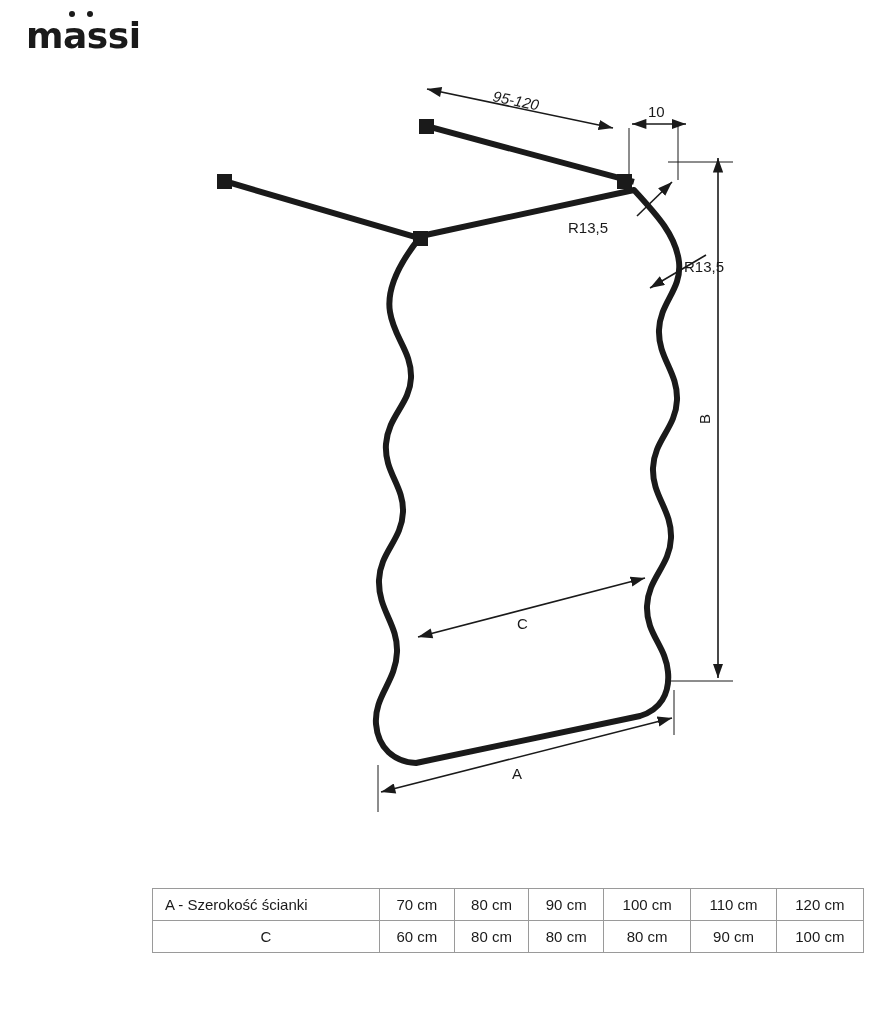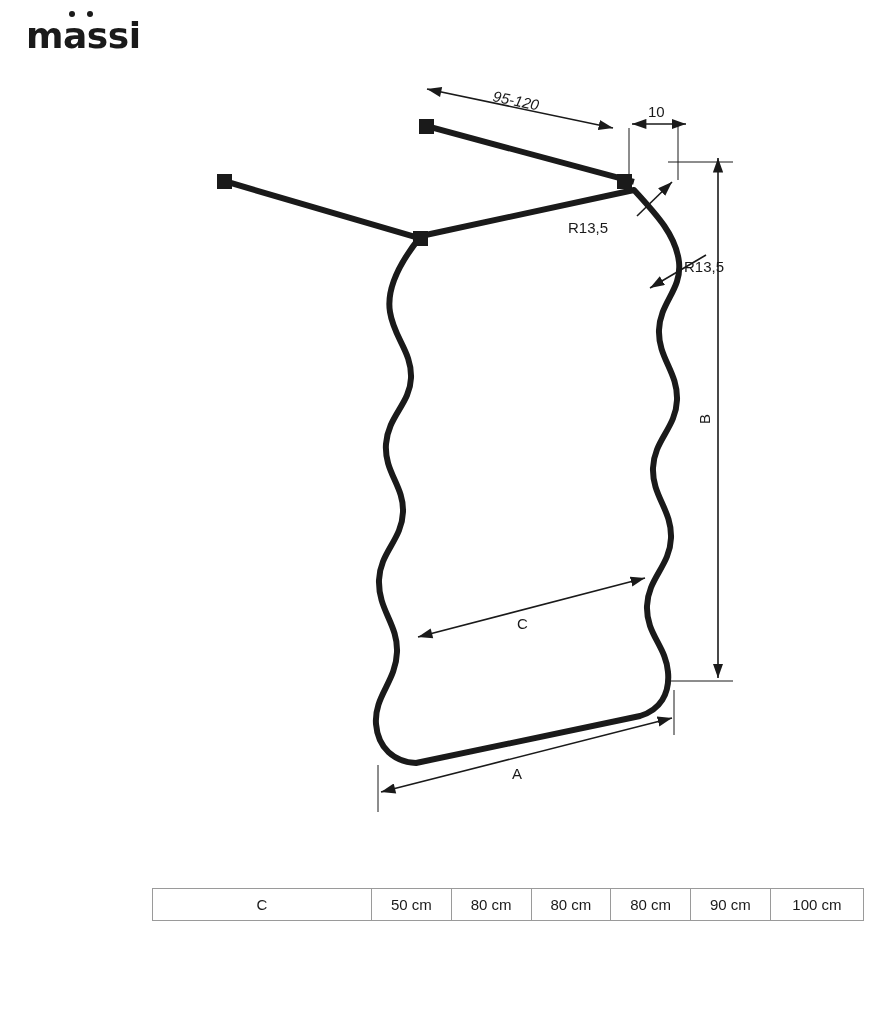--- a/index.html
+++ b/index.html
@@ -163,22 +163,31 @@
 
   <line x1="381" y1="792" x2="672" y2="718" stroke="#1a1a1a" stroke-width="1.6" marker-start="url(#arrowStart)" marker-end="url(#arrowEnd)"></line>
   <line x1="378" y1="765" x2="378" y2="812" stroke="#1a1a1a" stroke-width="1"></line>
   <line x1="674" y1="690" x2="674" y2="735" stroke="#1a1a1a" stroke-width="1"></line>
   <text class="dim-label" x="512" y="779">A</text>
 </svg>
 
 <table id="spec-table">
   <tbody>
     <tr>
+      <td class="rowhead">A - Szerokość ścianki</td>
+      <td>70 cm</td>
+      <td>80 cm</td>
+      <td>90 cm</td>
+      <td>100 cm</td>
+      <td>110 cm</td>
+      <td>120 cm</td>
+    </tr>
+    <tr>
       <td class="rowhead-c">C</td>
-      <td>50 cm</td>
+      <td>60 cm</td>
       <td>80 cm</td>
       <td>80 cm</td>
       <td>80 cm</td>
       <td>90 cm</td>
       <td>100 cm</td>
     </tr>
   </tbody>
 </table>
 
 </body></html>

